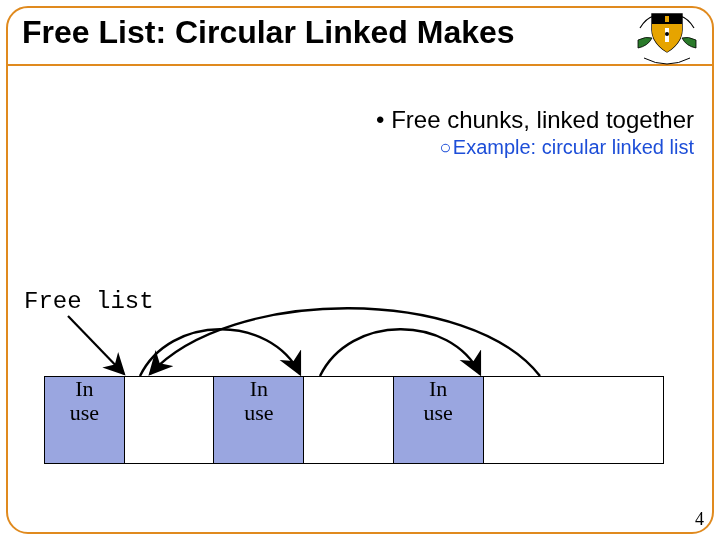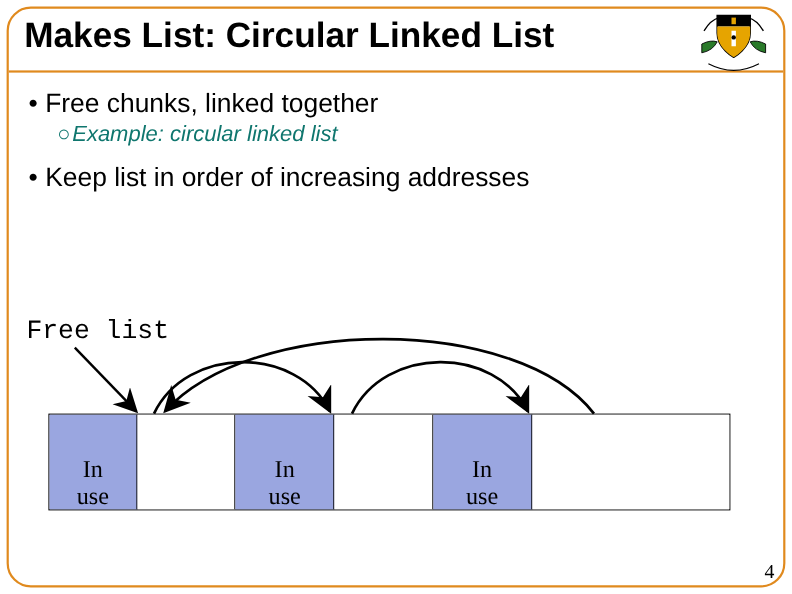--- a/index.html
+++ b/index.html
@@ -41,33 +41,33 @@
   .crest {
     position: absolute;
     right: 18px;
     top: 10px;
     width: 70px;
     height: 56px;
   }
   .bullet-list {
     position: absolute;
     left: 26px;
-    top: 75px;
+    top: 100px;
     right: 26px;
+    text-align: right;
   }
   .lvl1 {
     font-size: 24px;
     color: #000;
     margin: 6px 0 2px 0;
   }
   .lvl2 {
     font-size: 20px;
-    color: #0f766e;
+    color: #1d4ed8;
     margin: 2px 0 14px 26px;
-    font-style: italic;
   }
   .lvl2::before {
     content: "○ ";
     letter-spacing: -2px;
   }
   .lvl1::before {
     content: "• ";
   }
   .free-list-label {
     position: absolute;
@@ -85,21 +85,21 @@
     height: 88px;
     border: 1px solid #000;
     box-sizing: border-box;
     display: flex;
   }
   .chunk {
     height: 100%;
     border-right: 1px solid #000;
     box-sizing: border-box;
     display: flex;
-    align-items: flex-end;
+    align-items: flex-start;
     justify-content: center;
     font-family: "Times New Roman", Times, serif;
     font-size: 22px;
     color: #000;
     text-align: center;
     line-height: 1.1;
   }
   .chunk:last-child { border-right: none; }
   .inuse { background: #9aa6e0; }
   .free  { background: #fff; }
@@ -119,40 +119,39 @@
     height: 540px;
     pointer-events: none;
   }
 </style>
 </head>
 <body>
 
 <div class="frame"></div>
 <div class="title-hr"></div>
 
-<div class="title">Makes List: Circular Linked List</div>
+<div class="title">Free List: Circular Linked Makes</div>
 
 <div class="crest" aria-hidden="true">
   <svg viewBox="0 0 70 56" width="70" height="56">
     <path d="M20 4 h30 v16 c0 14 -15 22 -15 22 s-15 -8 -15 -22 z" fill="#fff" stroke="#000" stroke-width="1.4"></path>
     <path d="M20 4 h30 v10 h-30 z" fill="#000"></path>
     <rect x="33" y="6" width="4" height="6" fill="#e6a400"></rect>
     <path d="M20 14 h30 v6 c0 14 -15 22 -15 22 s-15 -8 -15 -22 z" fill="#e6a400"></path>
     <path d="M33 18 h4 v14 h-4 z" fill="#fff"></path>
     <circle cx="35" cy="24" r="2" fill="#000"></circle>
     <path d="M8 18 q6 -10 14 -12 M62 18 q-6 -10 -14 -12" fill="none" stroke="#000" stroke-width="1.2"></path>
     <path d="M6 30 q8 -4 14 -2 q-4 8 -14 10 z M64 30 q-8 -4 -14 -2 q4 8 14 10 z" fill="#2a7a2a" stroke="#000" stroke-width="0.8"></path>
     <path d="M12 48 q23 12 46 0" fill="none" stroke="#000" stroke-width="1"></path>
   </svg>
 </div>
 
 <div class="bullet-list">
   <div class="lvl1">Free chunks, linked together</div>
   <div class="lvl2">Example: circular linked list</div>
-  <div class="lvl1">Keep list in order of increasing addresses</div>
 </div>
 
 <div class="free-list-label">Free list</div>
 
 <div class="memory-bar" id="memory-bar">
     <div class="chunk inuse" style="width: 80px;">
       <span style="white-space: pre-line;">In
 use</span>
     </div>
     <div class="chunk free" style="width: 90px;"></div>

